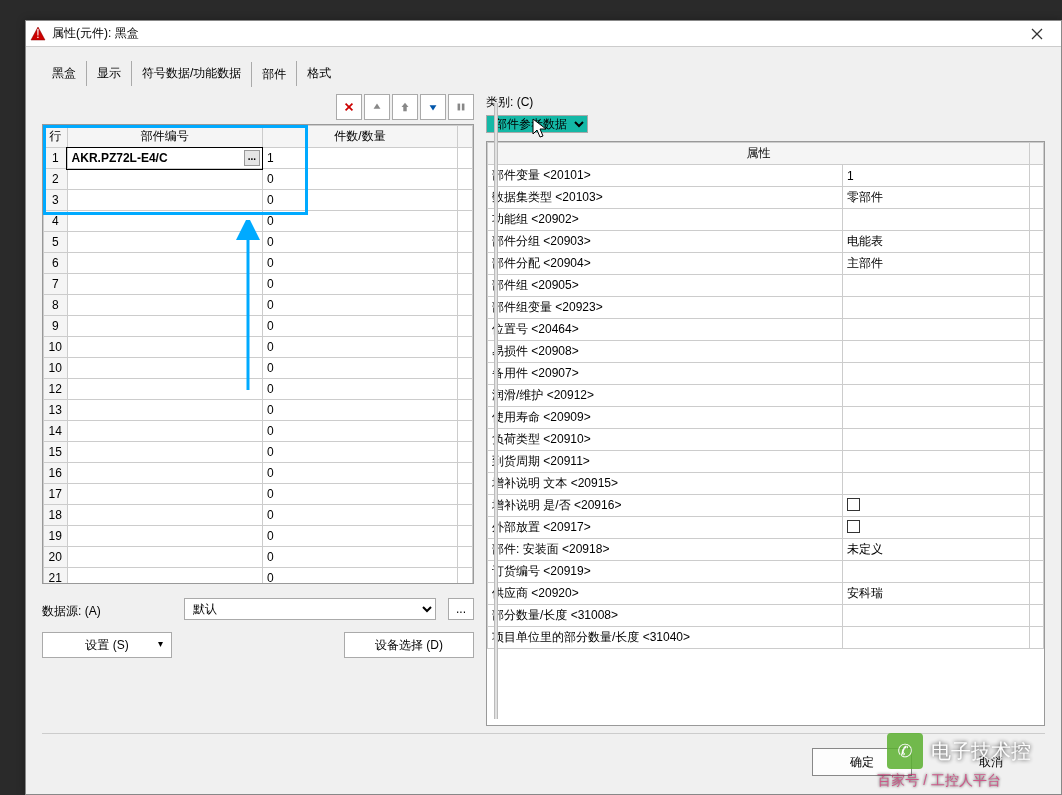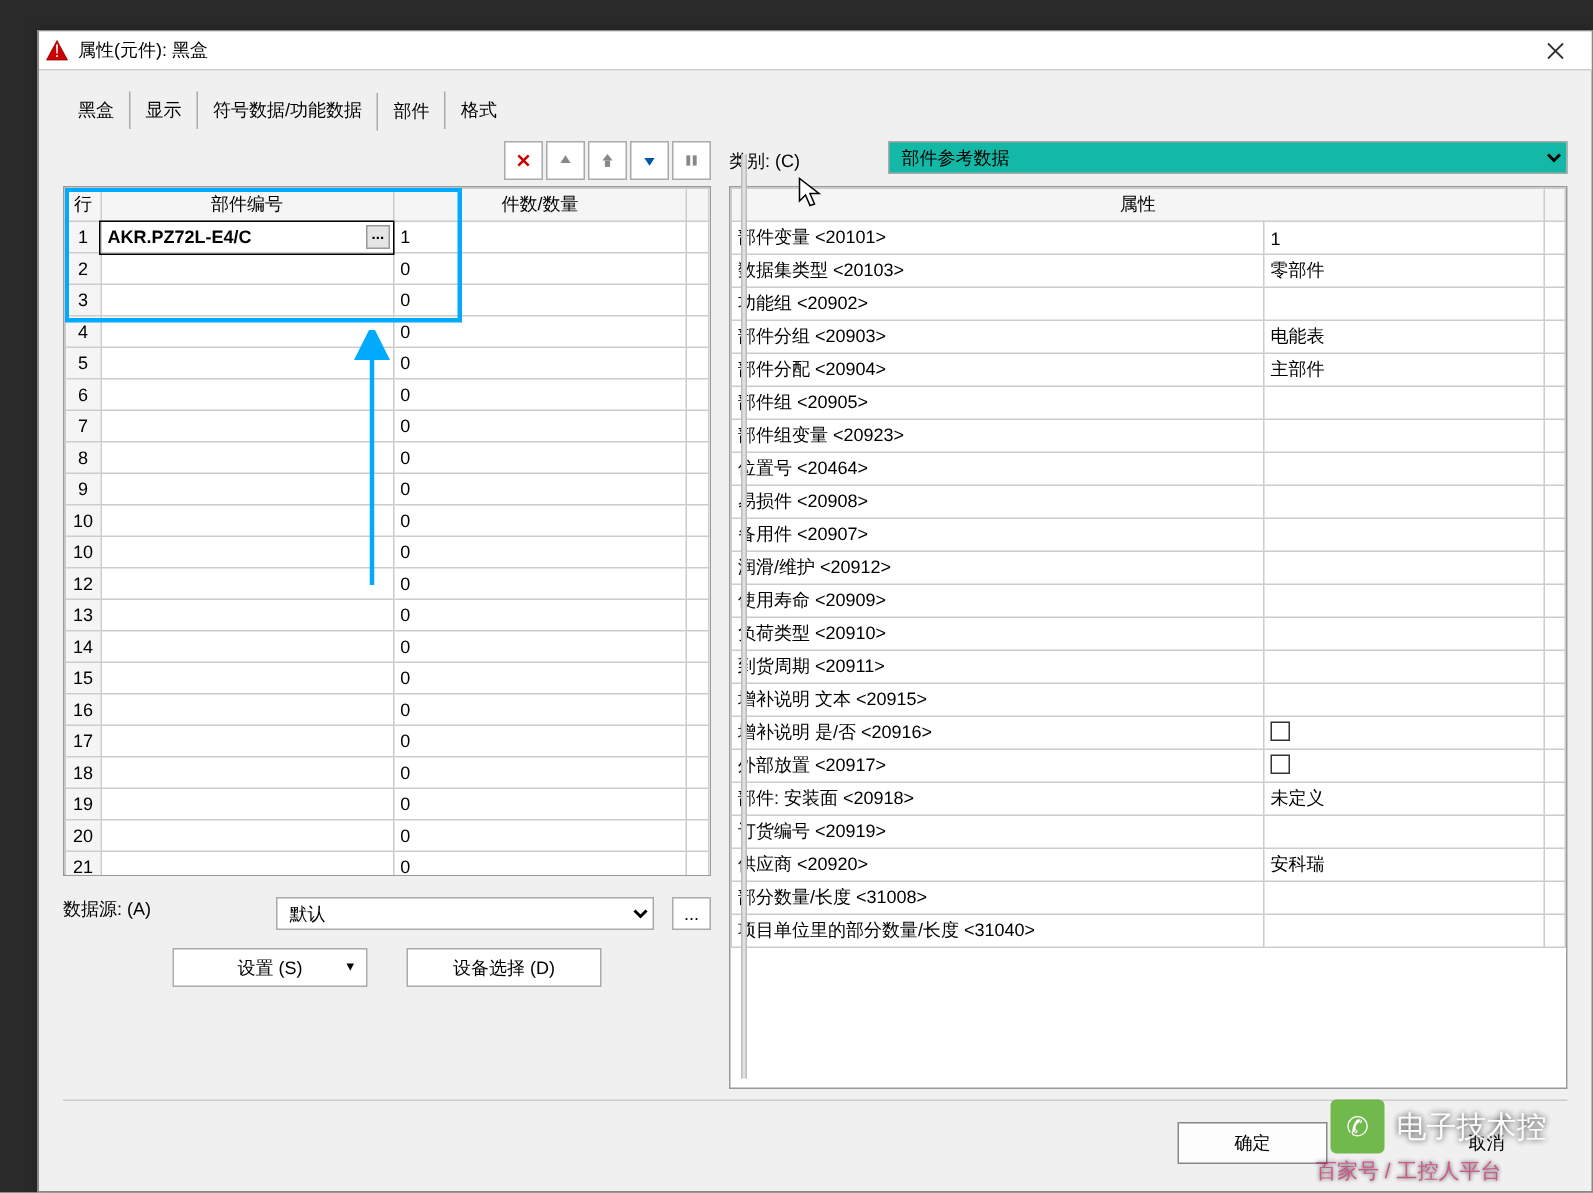--- a/index.html
+++ b/index.html
@@ -24,35 +24,35 @@
 table { border-collapse: collapse; width: 100%; }
 th, td { border: 1px solid #ccc; padding: 2px 4px; height: 21px; text-align: left; font-weight: normal; }
 th { background: #f5f5f5; text-align: center; }
 td.rownum { background: #f5f5f5; text-align: center; width: 22px; }
 td.partnum { width: 185px; }
 td.qty { width: 185px; }
 .highlight-box { position: absolute; left: 0; top: 0; width: 265px; height: 90px; border: 3px solid #00aaff; pointer-events: none; z-index: 5; }
 .arrow-overlay { position: absolute; left: 175px; top: 95px; pointer-events: none; z-index: 6; }
 .partnum-cell { position: relative; font-weight: bold; }
 .partnum-cell .ellipsis { position: absolute; right: 2px; top: 2px; width: 16px; height: 16px; background: #e5e5e5; border: 1px solid #999; text-align: center; line-height: 12px; cursor: pointer; font-size: 10px; }
-.datarow { display: flex; align-items: flex-start; gap: 12px; margin-top: 14px; }
+.datarow { display: flex; align-items: flex-end; gap: 12px; margin-top: 14px; }
 .datarow label { width: 130px; }
 .datarow select { flex: 1; height: 22px; border: 1px solid #aaa; background: #fff; padding: 0 4px; }
 .datarow .ellipsis-btn { width: 26px; height: 22px; border: 1px solid #aaa; background: #fff; cursor: pointer; }
-.btnrow { display: flex; gap: 26px; margin-top: 12px; justify-content: center; }
+.btnrow { display: flex; gap: 26px; margin-top: 12px; justify-content: space-between; }
 .btnrow button { width: 130px; height: 26px; border: 1px solid #aaa; background: #fff; cursor: pointer; }
 .btnrow .dropdown { position: relative; }
 .btnrow .dropdown::after { content: "▾"; position: absolute; right: 8px; top: 5px; font-size: 10px; }
-.catrow { display: flex; align-items: flex-end; gap: 16px; margin-bottom: 8px; }
+.catrow { display: flex; align-items: flex-start; gap: 4px; margin-bottom: 8px; flex-direction: column; }
 .catrow label { width: 90px; }
 .catrow select { flex: 1; height: 22px; border: 1px solid #aaa; background: #14b8a6; padding: 0 4px; }
 .propwrap { border: 1px solid #999; background: #fff; flex: 1; overflow: auto; }
 .propwrap table td:first-child { width: 355px; }
 .propwrap .chk { width: 13px; height: 13px; border: 1px solid #333; display: inline-block; }
-.footer { position: absolute; bottom: 18px; right: 20px; display: flex; gap: 56px; align-items: center; }
+.footer { position: absolute; bottom: 18px; right: 20px; display: flex; gap: 29px; align-items: center; }
 .footer button { width: 100px; height: 28px; border: 1px solid #888; background: #fdfdfd; cursor: pointer; }
 .cursor-overlay { position: absolute; left: 506px; top: 97px; pointer-events: none; z-index: 10; }
 .watermark { position: absolute; right: 30px; bottom: 25px; display: flex; align-items: center; gap: 8px; opacity: 0.85; z-index: 20; }
 .watermark .wicon { width: 36px; height: 36px; background: #5bb030; border-radius: 4px; display: flex; align-items: center; justify-content: center; color: #fff; font-size: 18px; }
 .watermark .wtext { color: #fff; font-size: 20px; text-shadow: 0 0 4px #000; }
 .watermark2 { position: absolute; right: 60px; bottom: 4px; color: #be185d; font-size: 14px; opacity: 0.7; z-index: 19; text-shadow: 0 0 3px #000; }
 .divider { position: absolute; left: 468px; top: 82px; width: 4px; height: 616px; background: #e0e0e0; border-left: 1px solid #bbb; border-right: 1px solid #bbb; cursor: col-resize; }
 .hr-footer { position: absolute; bottom: 60px; left: 16px; right: 16px; border-top: 1px solid #ccc; }
 </style>
 </head>

